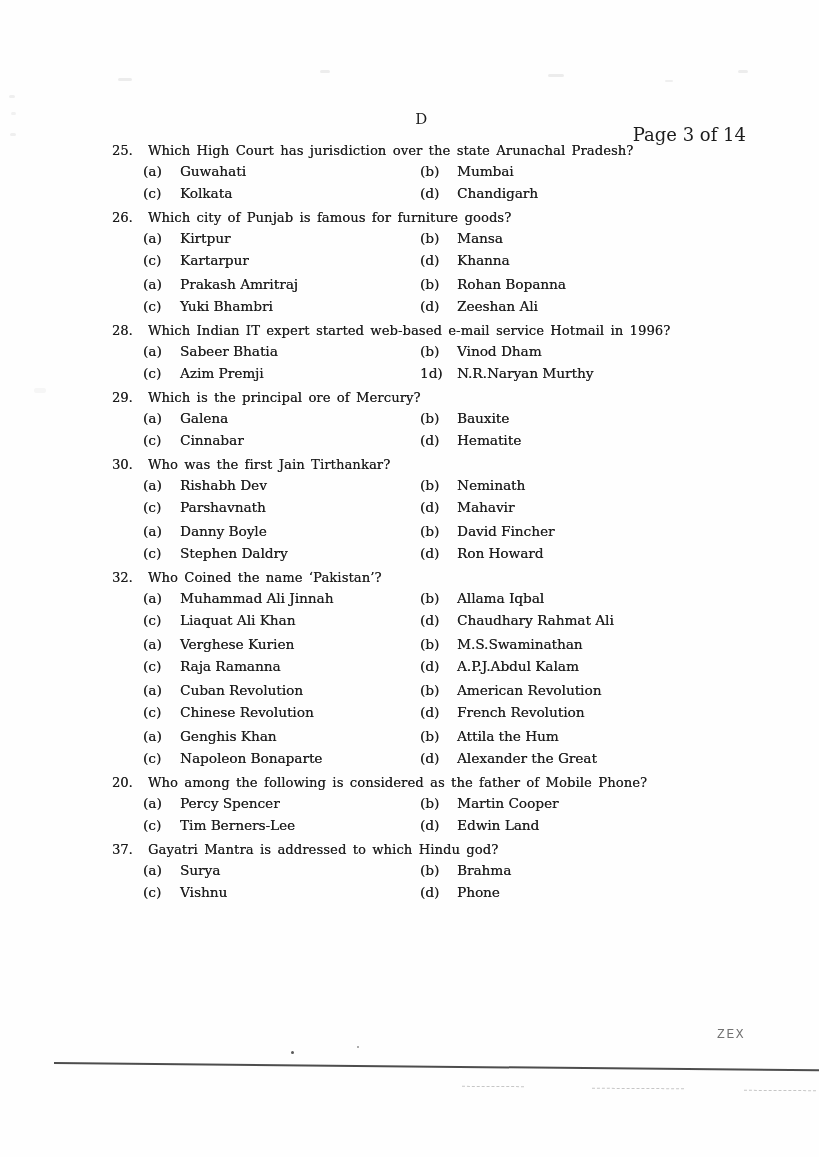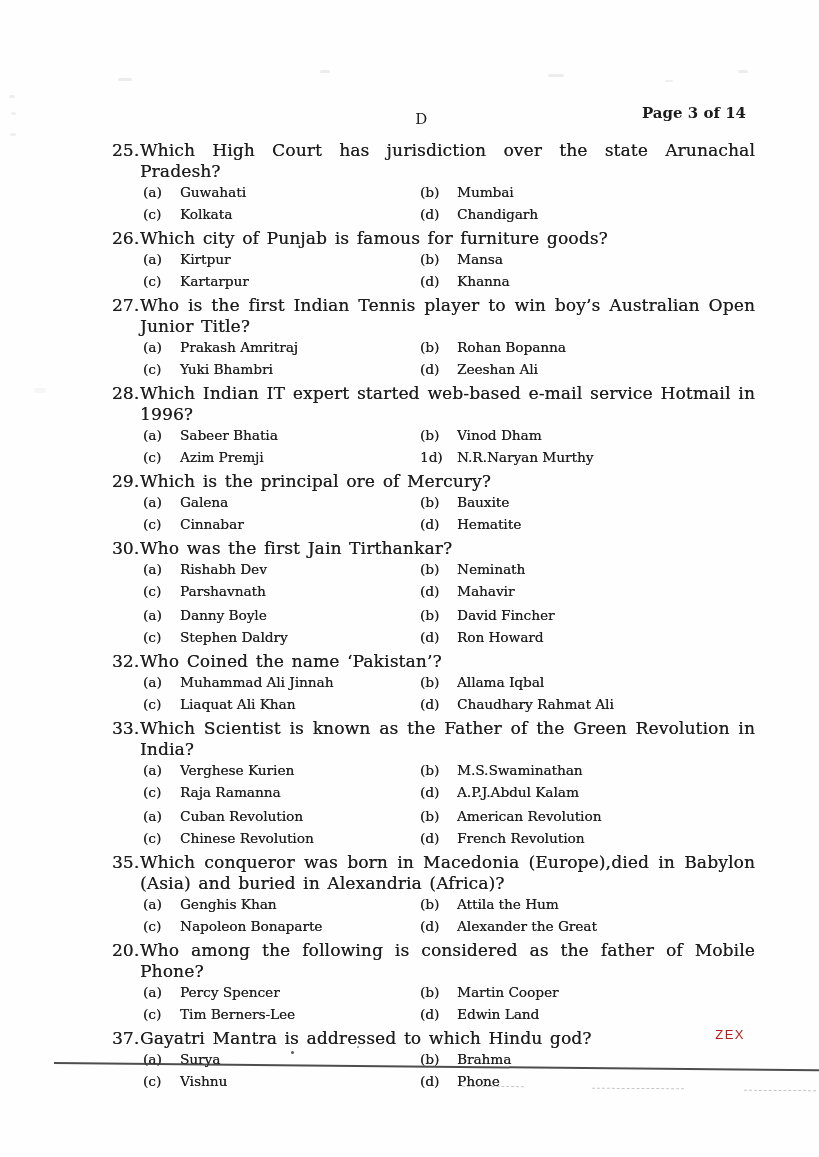--- a/index.html
+++ b/index.html
@@ -12,57 +12,57 @@
     color:#1c1c1c;
   }
   .header-letter{
     position:absolute;top:110px;left:0;right:0;
     text-align:center;
     font-size:15px;
     transform:translateX(12px);
     letter-spacing:.3px;
   }
   .page-label{
-    position:absolute;top:104px;right:73px;
-    font-size:15px;
-    font-weight:bold;
+    position:absolute;top:124px;right:73px;
+    font-size:18px;
   }
   .questions{
     position:absolute;top:140px;left:112px;right:64px;
   }
   .question{margin-bottom:3px;}
   .q-line{
     display:flex;
     line-height:21px;
-    font-size:17px;
+    font-size:13px;
     text-shadow:0.25px 0 0.1px rgba(25,25,25,0.75);
     justify-content:flex-end;
   }
   .q-num{width:28px;flex-shrink:0;}
   .q-text{
     flex:1;
     text-align:justify;
     word-spacing:2px;
     letter-spacing:.15px;
+    margin-left:8px;
   }
   .opt-row{
     display:flex;
     height:21.5px;line-height:21.5px;
     padding-left:31px;
     font-size:13.6px;
     text-shadow:0.25px 0 0.1px rgba(25,25,25,0.75);
   }
   .opt-cell{display:flex;}
   .opt-cell.left{width:277px;flex-shrink:0;}
   .opt-cell.right{flex:1;}
   .opt-label{width:37px;flex-shrink:0;}
   .footer-code{
     position:absolute;top:1027px;right:74px;
-    font-family:Liberation Sans, sans-serif;
-    font-size:13px;letter-spacing:1.5px;color:#b91c1c;
+    font-family:Liberation Mono, monospace;
+    font-size:13px;letter-spacing:1.5px;color:#737373;
   }
   .bottom-rule{
     position:absolute;top:1062px;left:54px;width:766px;height:0;
     border-top:2px solid #3a3a3a;
     transform:rotate(0.55deg);
     transform-origin:left top;
     opacity:.9;
   }
   .scan-dash{
     position:absolute;height:0;border-top:1px dashed #9a9a9a;opacity:.55;
@@ -141,24 +141,20 @@
         <span class="opt-text">Kartarpur</span>
       </span>
       <span class="opt-cell right">
         <span class="opt-label">(d)</span>
         <span class="opt-text">Khanna</span>
       </span>
     </div>
   </div>
 
   <div class="question">
-    <div class="q-line">
-      <span class="q-num">27.</span>
-      <span class="q-text">Who is the first Indian Tennis player to win boy’s Australian Open Junior Title?</span>
-    </div>
     <div class="opt-row">
       <span class="opt-cell left">
         <span class="opt-label">(a)</span>
         <span class="opt-text">Prakash Amritraj</span>
       </span>
       <span class="opt-cell right">
         <span class="opt-label">(b)</span>
         <span class="opt-text">Rohan Bopanna</span>
       </span>
     </div>
@@ -299,24 +295,20 @@
         <span class="opt-text">Liaquat Ali Khan</span>
       </span>
       <span class="opt-cell right">
         <span class="opt-label">(d)</span>
         <span class="opt-text">Chaudhary Rahmat Ali</span>
       </span>
     </div>
   </div>
 
   <div class="question">
-    <div class="q-line">
-      <span class="q-num">33.</span>
-      <span class="q-text">Which Scientist is known as the Father of the Green Revolution in India?</span>
-    </div>
     <div class="opt-row">
       <span class="opt-cell left">
         <span class="opt-label">(a)</span>
         <span class="opt-text">Verghese Kurien</span>
       </span>
       <span class="opt-cell right">
         <span class="opt-label">(b)</span>
         <span class="opt-text">M.S.Swaminathan</span>
       </span>
     </div>
@@ -349,24 +341,20 @@
         <span class="opt-text">Chinese Revolution</span>
       </span>
       <span class="opt-cell right">
         <span class="opt-label">(d)</span>
         <span class="opt-text">French Revolution</span>
       </span>
     </div>
   </div>
 
   <div class="question">
-    <div class="q-line">
-      <span class="q-num">35.</span>
-      <span class="q-text">Which conqueror was born in Macedonia (Europe),died in Babylon (Asia) and buried in Alexandria (Africa)?</span>
-    </div>
     <div class="opt-row">
       <span class="opt-cell left">
         <span class="opt-label">(a)</span>
         <span class="opt-text">Genghis Khan</span>
       </span>
       <span class="opt-cell right">
         <span class="opt-label">(b)</span>
         <span class="opt-text">Attila the Hum</span>
       </span>
     </div>

